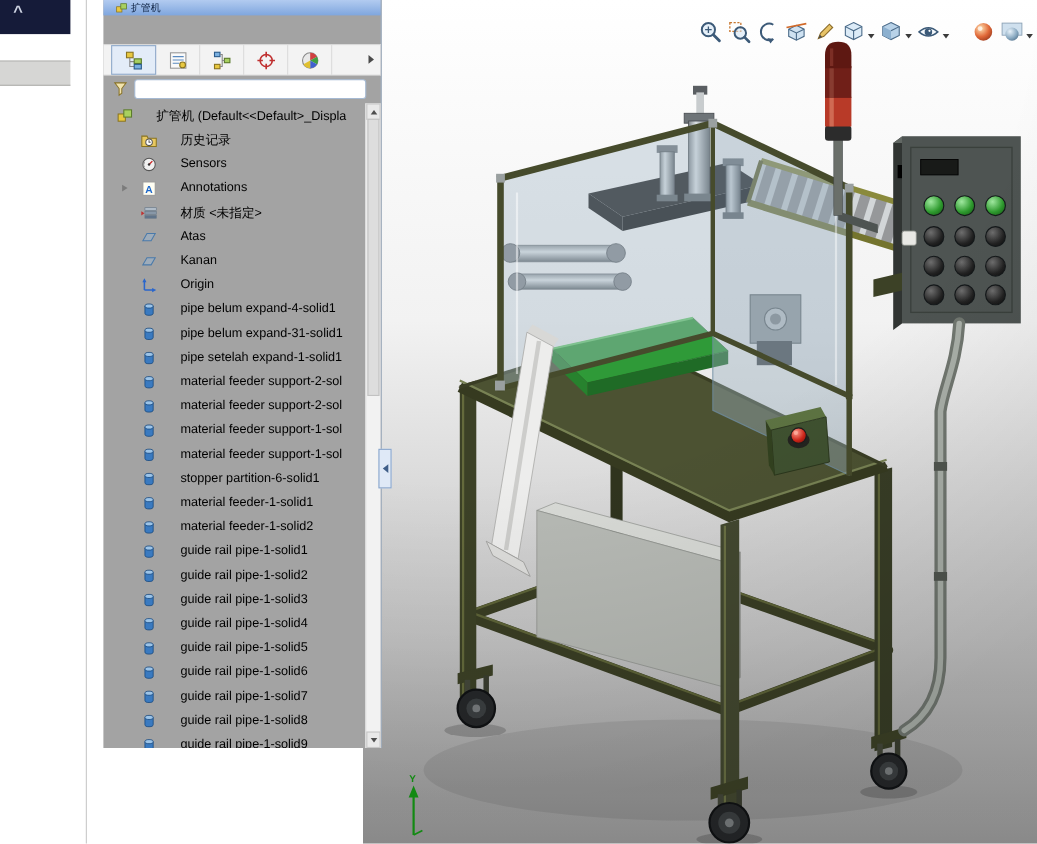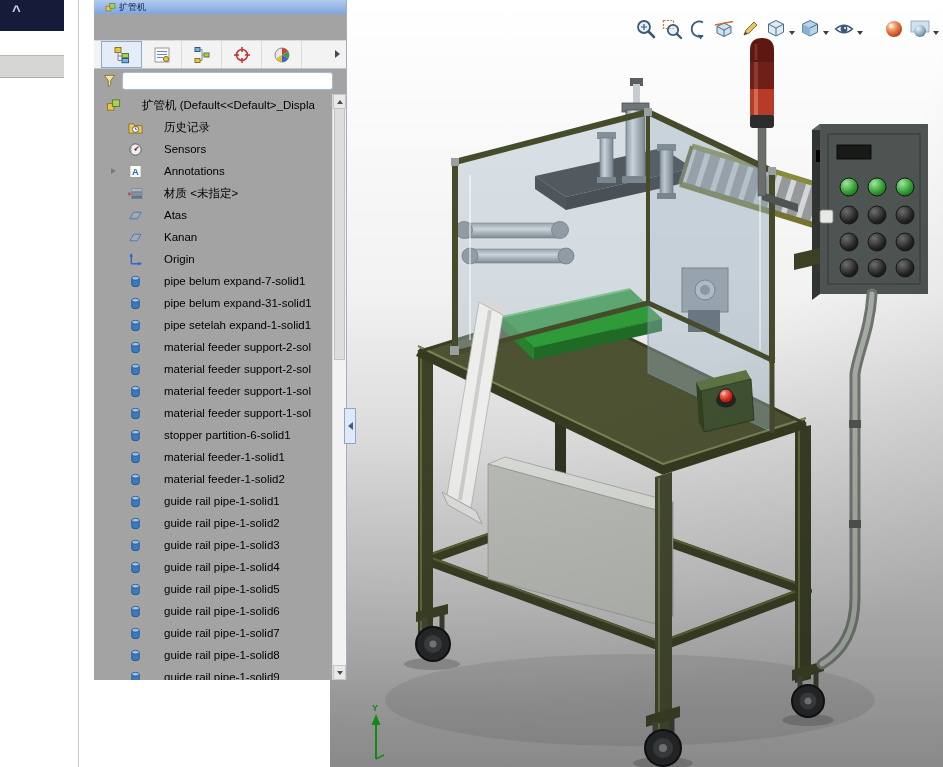--- a/index.html
+++ b/index.html
@@ -270,21 +270,21 @@
           <span class="tlabel">Origin</span>
         </div>
         <div class="tree-row level1">
           <span class="exp-slot"></span>
           <span class="ticon">
             <svg viewBox="0 0 16 16">
               <path d="M4,4.5 v7 a4,2 0 0 0 8,0 v-7" fill="#3a7ac0" stroke="#1a4a80" stroke-width="0.8"></path>
               <ellipse cx="8" cy="4.5" rx="4" ry="2" fill="#9cc4e8" stroke="#1a4a80" stroke-width="0.8"></ellipse>
             </svg>
           </span>
-          <span class="tlabel">pipe belum expand-7-solid1</span>
+          <span class="tlabel">pipe belum expand-4-solid1</span>
         </div>
         <div class="tree-row level1">
           <span class="exp-slot"></span>
           <span class="ticon">
             <svg viewBox="0 0 16 16">
               <path d="M4,4.5 v7 a4,2 0 0 0 8,0 v-7" fill="#3a7ac0" stroke="#1a4a80" stroke-width="0.8"></path>
               <ellipse cx="8" cy="4.5" rx="4" ry="2" fill="#9cc4e8" stroke="#1a4a80" stroke-width="0.8"></ellipse>
             </svg>
           </span>
           <span class="tlabel">pipe belum expand-31-solid1</span>

